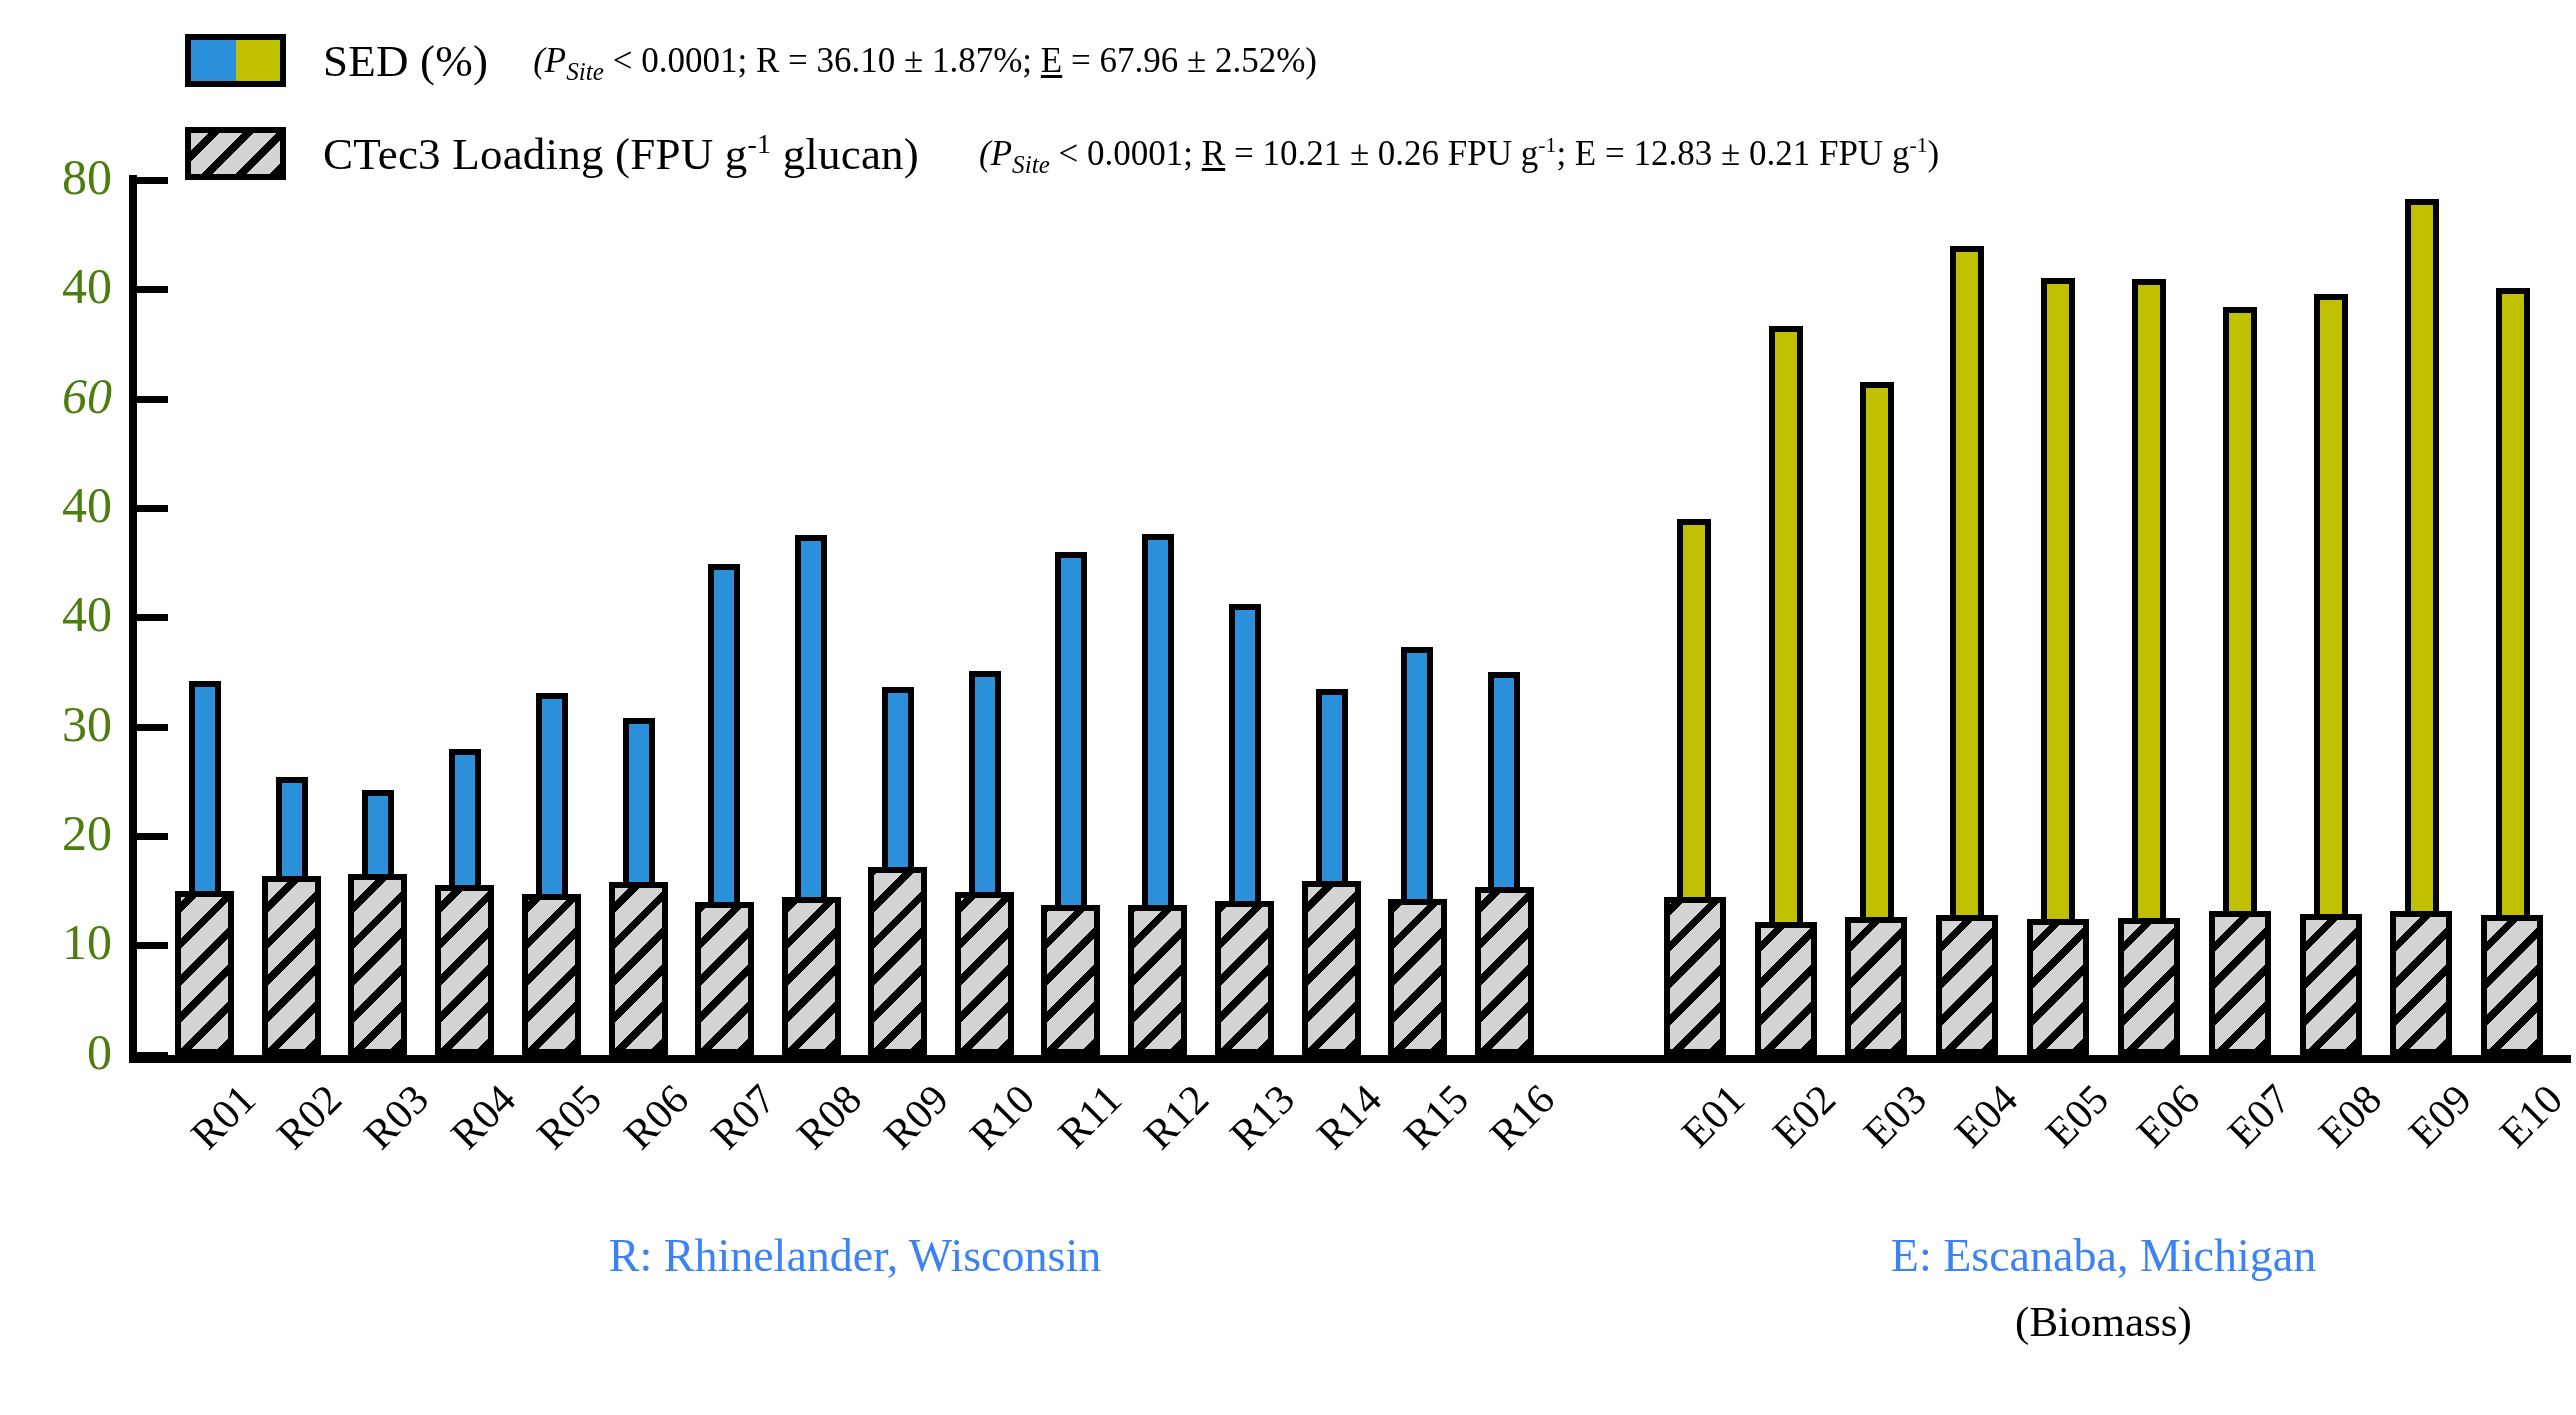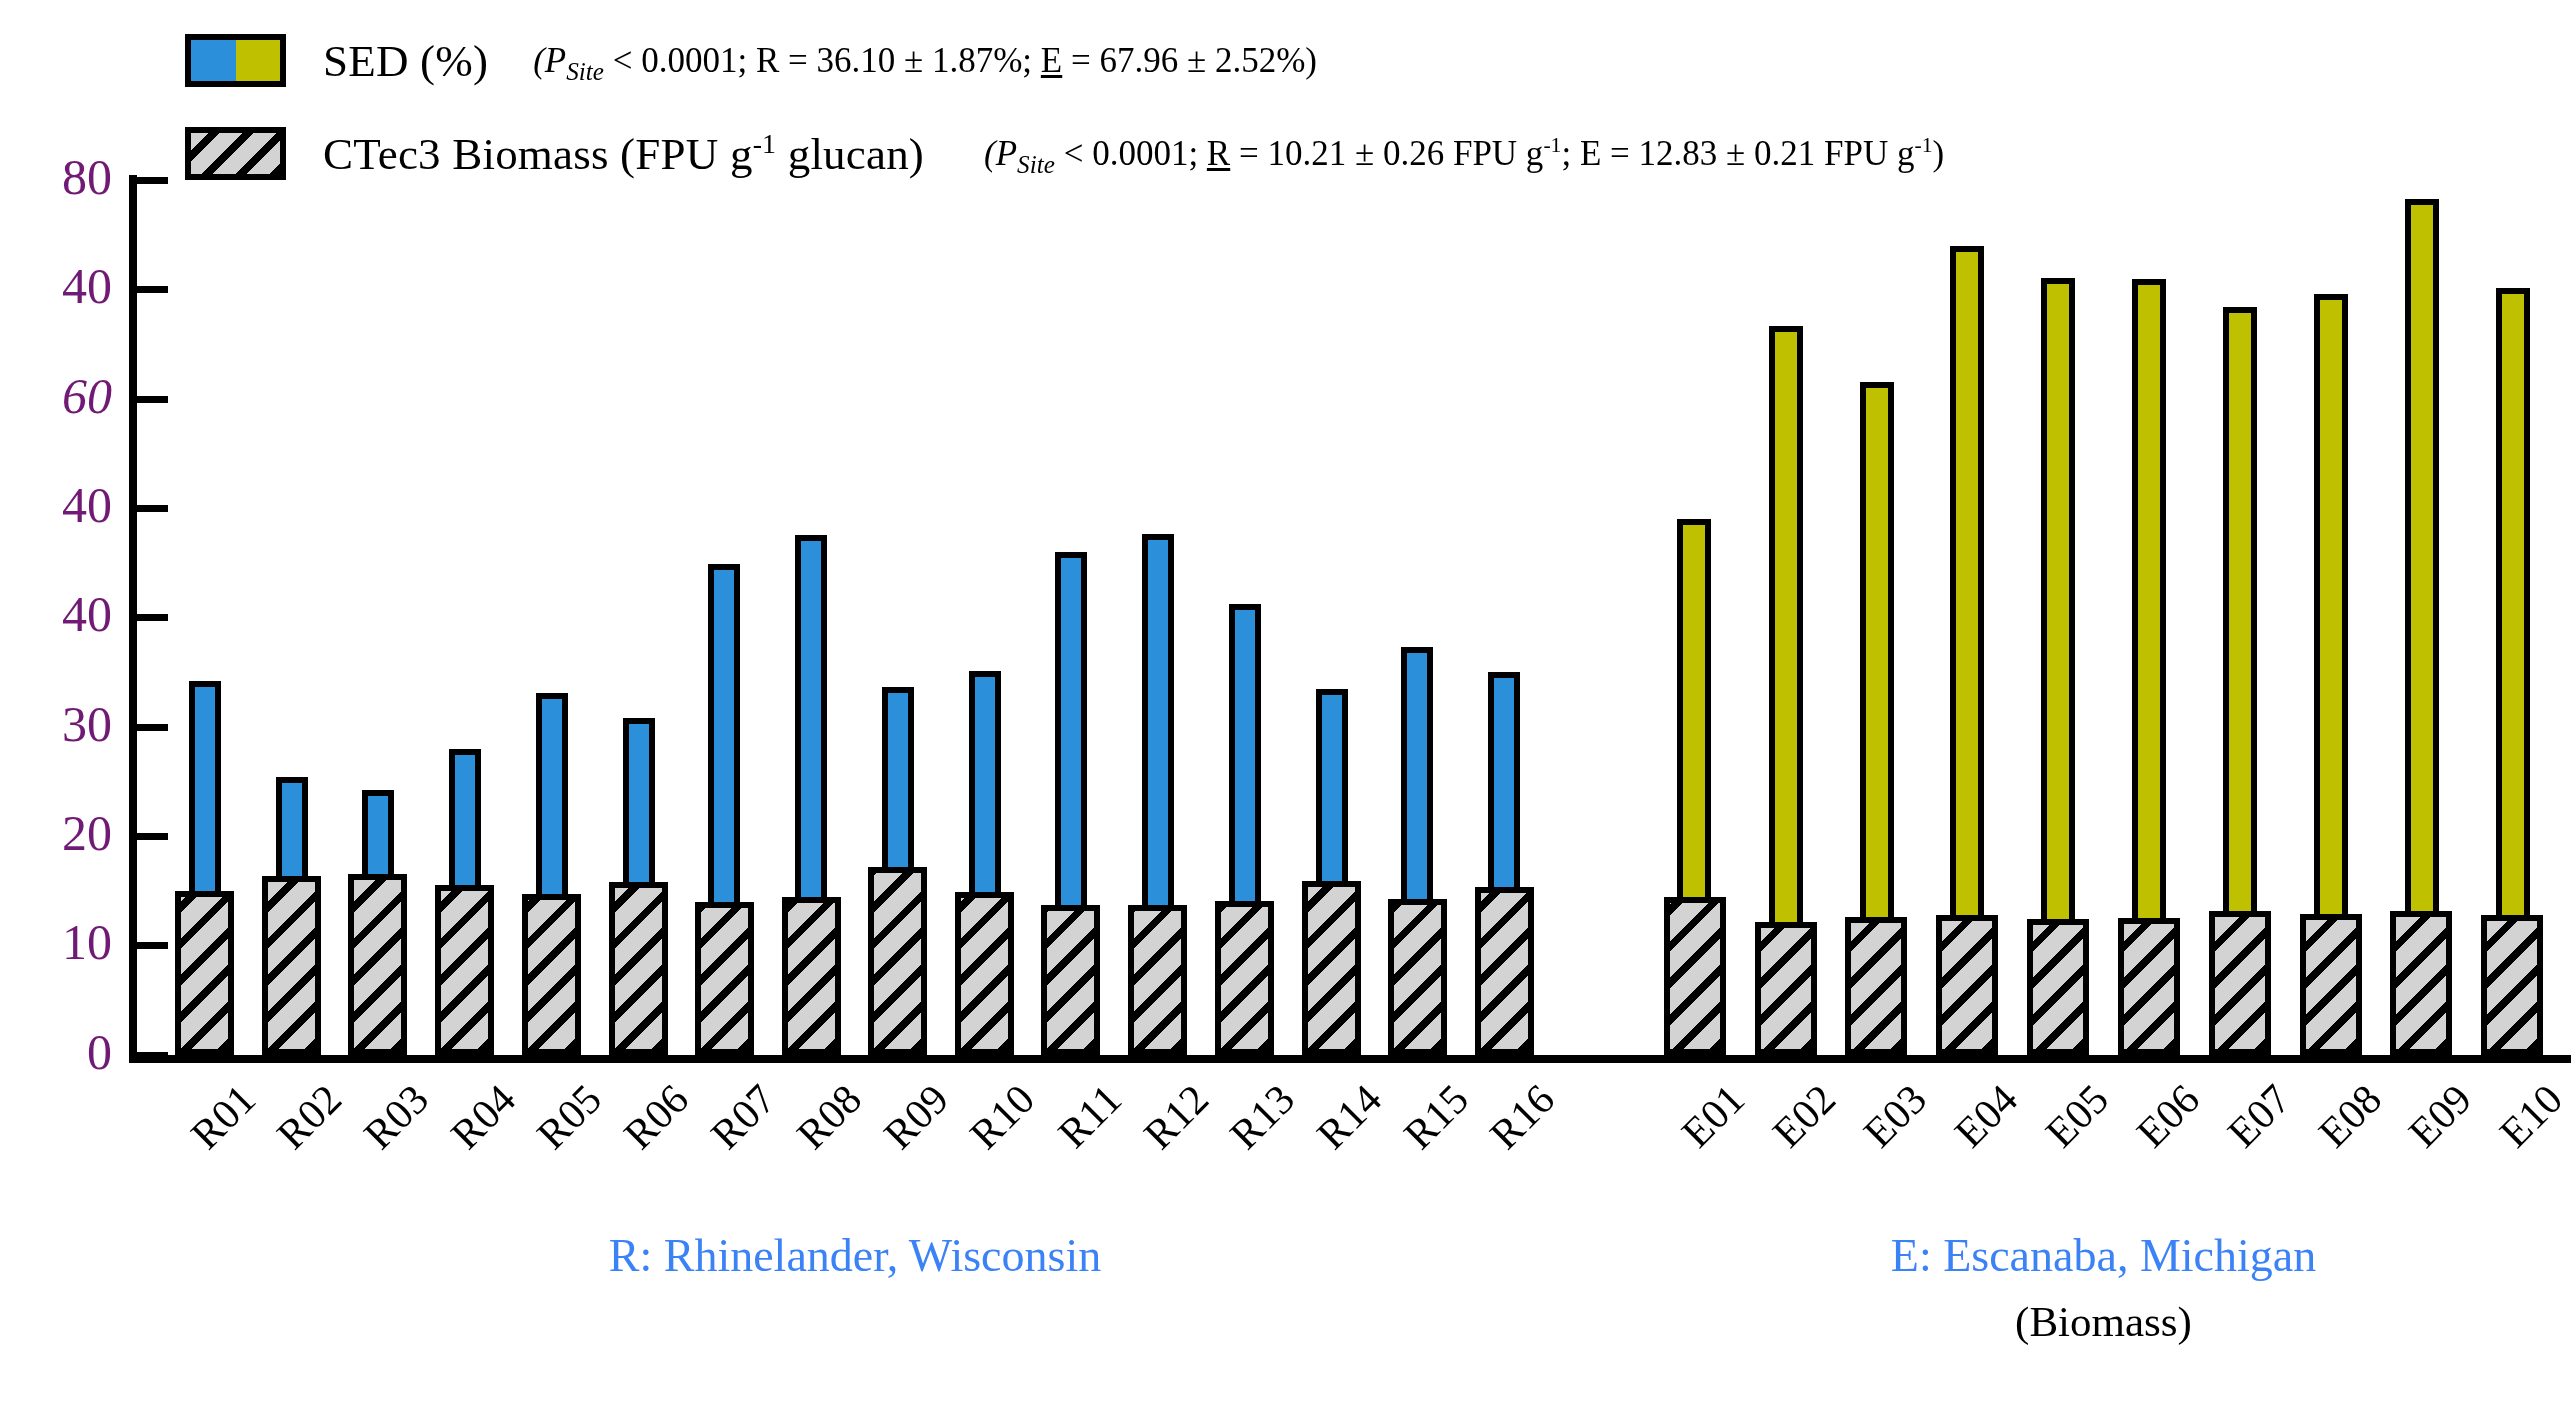--- a/index.html
+++ b/index.html
@@ -43,21 +43,21 @@
   .uline{text-decoration:underline;text-underline-offset:3.4px;}
 
   
   .plot{position:absolute;left:0;top:0;}
   
   .axis-v{position:absolute;left:129px;top:175px;width:7.7px;height:886px;background:#000;}
   .axis-h{position:absolute;left:129px;top:1055px;width:2442px;height:7.7px;background:#000;}
   .tick{position:absolute;left:137px;width:31px;height:6.9px;background:#000;}
   .ytick-label{
     position:absolute;right:0;width:103px;text-align:right;
-    font-size:50px;color:#701a75;line-height:1;
+    font-size:50px;color:#4d7c0f;line-height:1;
   }
 
   .bars{position:absolute;left:0;top:0;}
   .bar-sed{
     position:absolute;bottom:0;border:6px solid #000;box-sizing:border-box;
   }
   .bar-load{
     position:absolute;bottom:0;border:6px solid #000;box-sizing:border-box;
     background-color:#d3d3d3;
     background-image:repeating-linear-gradient(-45deg,
@@ -89,21 +89,21 @@
       <span class="swatch-split">
         <span class="half" id="sw-blue" style="background: rgb(43, 144, 217);"></span>
         <span class="half" id="sw-olive" style="background: rgb(191, 193, 0);"></span>
       </span>
       <span class="legend-label">SED (%)</span>
       <span class="legend-stats"><span class="ital">(</span><span class="ital">P</span><span class="subi">Site</span><span> &lt; 0.0001; R = 36.10 ± 1.87%; </span><span class="uline">E</span><span> = 67.96 ± 2.52%)</span></span>
     </div>
 
     <div class="legend-row r2">
       <span class="swatch-hatch"></span>
-      <span class="legend-label"><span>CTec3 Biomass (FPU g</span><sup>-1</sup><span> glucan)</span></span>
+      <span class="legend-label"><span>CTec3 Loading (FPU g</span><sup>-1</sup><span> glucan)</span></span>
       <span class="legend-stats"><span class="ital">(</span><span class="ital">P</span><span class="subi">Site</span><span> &lt; 0.0001; </span><span class="uline">R</span><span> = 10.21 ± 0.26 FPU g</span><sup>-1</sup><span>; E = 12.83 ± 0.21 FPU g</span><sup>-1</sup><span>)</span></span>
     </div>
   </div>
 
   <div class="plot">
     <div class="axis-v"></div>
     <div class="axis-h"></div>
     <div id="yticks">
         <div class="tick" style="top: 177px;"></div>
         <div class="ytick-label" style="left: 0px; width: 112px; top: 152px;">80</div>

